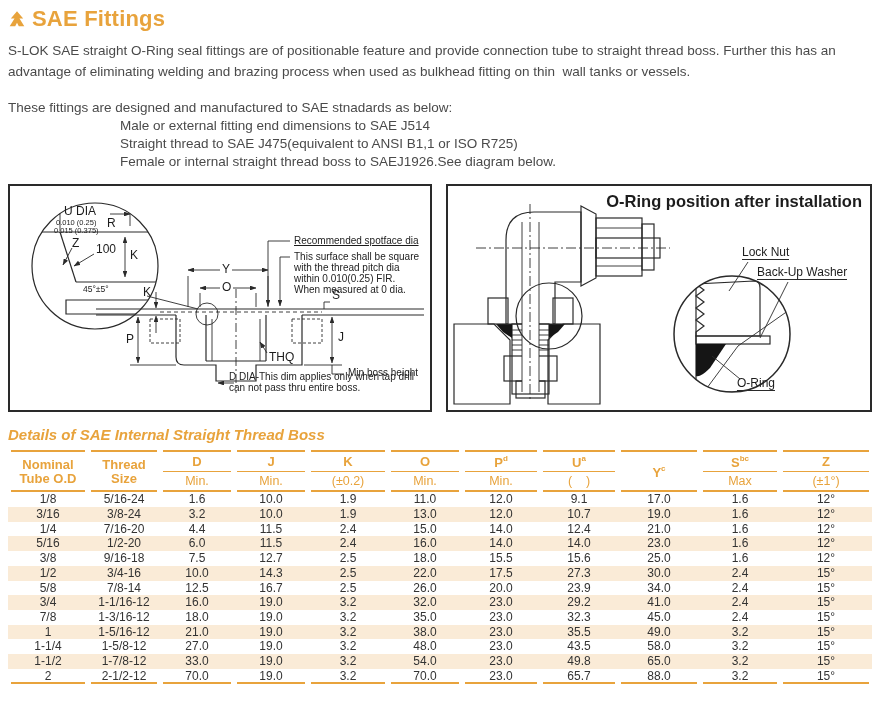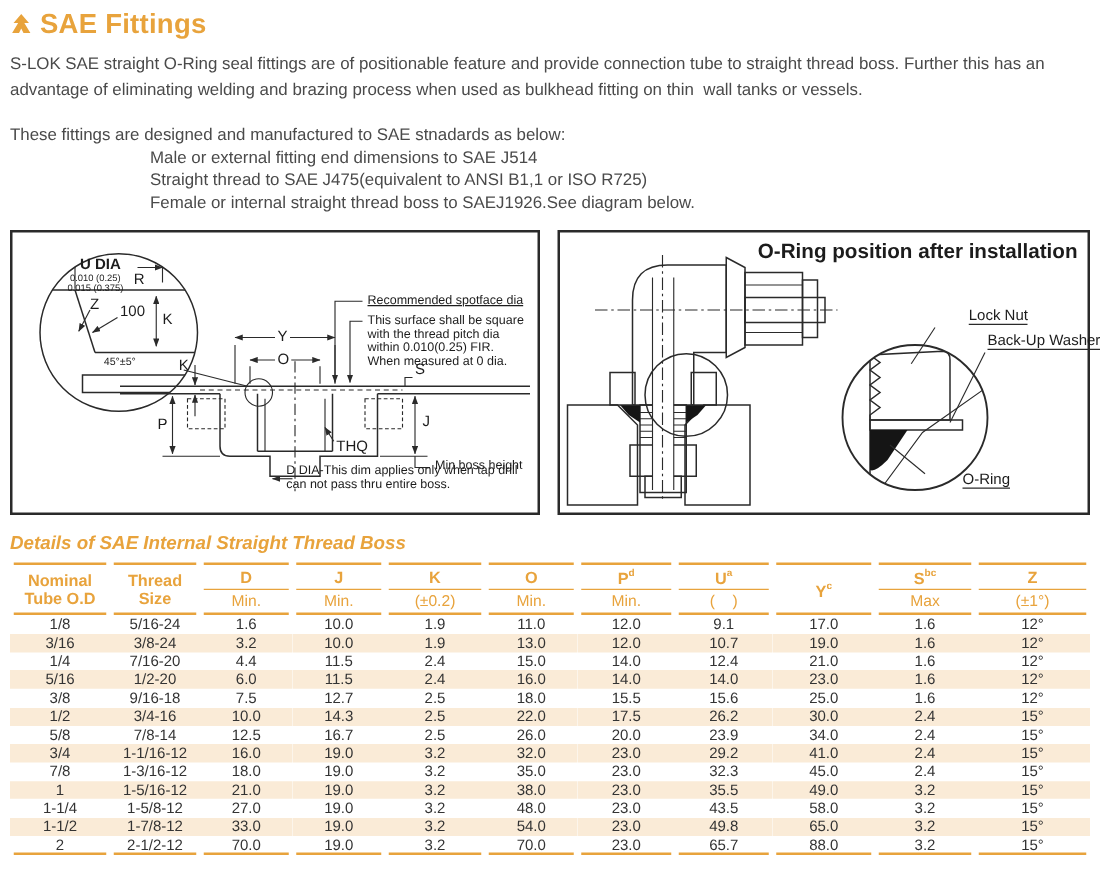--- a/index.html
+++ b/index.html
@@ -25,21 +25,21 @@
   .dgbox.left{ width:424px; }
   .dgbox.right{ width:426px;text-align:right; }
   .dgbox svg{ position:absolute; left:0; top:0; width:100%; height:100%; }
   .dg-title{ position:absolute; top:6px; font-size:16.5px; font-weight:700; color:#1c1c1c; white-space:nowrap; }
   .lbl{ position:absolute; font-size:11px; color:#1c1c1c; white-space:nowrap; line-height:11px; }
   .lbl.big{ font-size:12px; }
   .lbl.dim{ background:#fff; padding:0 2px; font-size:12px; }
   .lbl.tiny{ font-size:7.5px; }
   .lbl.small{ font-size:8.5px;margin-left:11px; }
   .lbl.ann{ font-size:10px; line-height:11px; }
-  .lbl.underl{ border-bottom:1.2px solid var(--ink); padding-bottom:1px; font-size:12px;margin-left:33px; }
+  .lbl.underl{ border-bottom:1.2px solid var(--ink); padding-bottom:1px; font-size:12px; }
   
   .tbl-title{ margin-top:14px; font-size:15px; font-style:italic; font-weight:700; color:var(--accent); }
   table{ border-collapse:collapse; table-layout:fixed; width:864px; margin-top:7px; }
   th,td{ position:relative; text-align:center; vertical-align:middle; }
   th{ color:var(--accent); }
   th::after{ content:""; position:absolute; left:3px; right:3px; bottom:0; height:2px; background:var(--accent); }
   tr.h1 th::before{ content:""; position:absolute; left:3px; right:3px; top:0; height:2px; background:var(--accent); }
   tr.h1 th.grp::after{ height:1.5px; }
   .c-head{ font-size:13px; font-weight:700; padding:3px 0 2px; line-height:14px; }
   .c-sub{ font-size:12.5px; font-weight:400; padding:2px 0 4px;margin-top:44px; }
@@ -133,21 +133,21 @@
       <line x1="294" y1="179" x2="332" y2="179" class="thin"></line>
       <polyline points="322,179 322,188 334,188" class="thin"></polyline>
       <line x1="257" y1="167" x2="250" y2="156" class="thin" marker-end="url(#ahL)"></line>
       <line x1="224" y1="197" x2="208" y2="197" class="thin" marker-end="url(#ahL)"></line>
 
       <polyline points="280,55 258,55 258,118" class="thin"></polyline>
       <line x1="258" y1="118" x2="258" y2="120" class="thin" marker-end="url(#ahL)"></line>
       <polyline points="280,71 270,71 270,118" class="thin"></polyline>
       <line x1="270" y1="118" x2="270" y2="120" class="thin" marker-end="url(#ahL)"></line>
     </svg>
-    <span class="lbl big" style="left:54px; top:20px;font-weight:bold;">U DIA</span>
+    <span class="lbl big" style="left:54px; top:20px;">U DIA</span>
     <span class="lbl tiny" style="left:46px; top:31px;">0.010 (0.25)</span>
     <span class="lbl tiny" style="left:44px; top:39px;">0.015 (0.375)</span>
     <span class="lbl big" style="left:97px; top:32px;">R</span>
     <span class="lbl big" style="left:62px; top:52px;">Z</span>
     <span class="lbl big" style="left:86px; top:58px;">100</span>
     <span class="lbl big" style="left:120px; top:64px;">K</span>
     <span class="lbl small" style="left:62px; top:98px;">45°±5°</span>
     <span class="lbl dim" style="left:210px; top:78px;">Y</span>
     <span class="lbl dim" style="left:210px; top:96px;">O</span>
     <span class="lbl big" style="left:133px; top:101px;">K</span>
@@ -342,21 +342,21 @@
         <td>12°</td>
       </tr>
       <tr class="alt">
         <td>1/2</td>
         <td>3/4-16</td>
         <td>10.0</td>
         <td>14.3</td>
         <td>2.5</td>
         <td>22.0</td>
         <td>17.5</td>
-        <td>26.2</td>
+        <td>27.3</td>
         <td>30.0</td>
         <td>2.4</td>
         <td>15°</td>
       </tr>
       <tr>
         <td>5/8</td>
         <td>7/8-14</td>
         <td>12.5</td>
         <td>16.7</td>
         <td>2.5</td>

